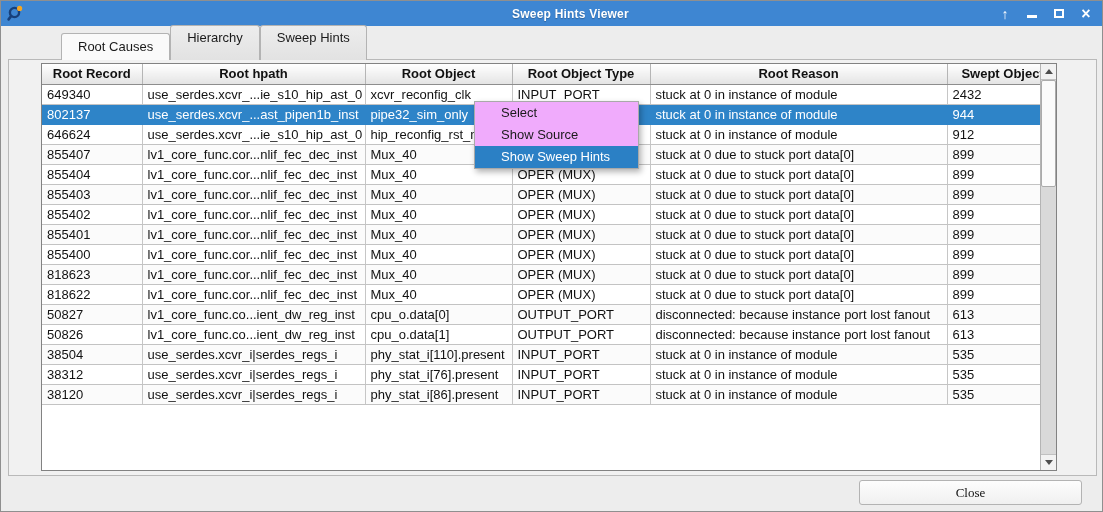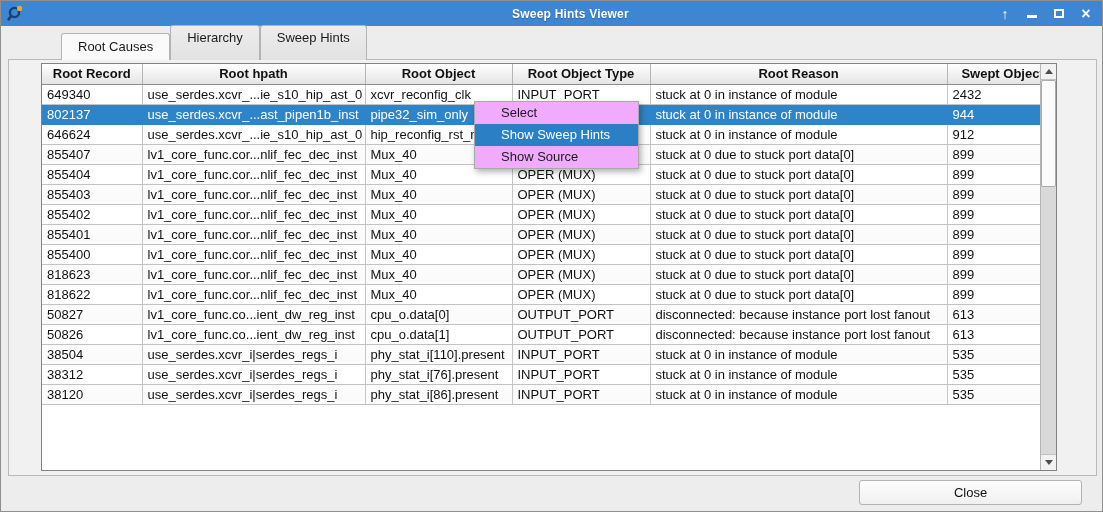--- a/index.html
+++ b/index.html
@@ -60,21 +60,21 @@
 
   
   .context-menu { position:absolute; left:473px; top:100px; width:165px; background:#f0abfc;
     border:1px solid #a9a9a9; box-shadow:2px 3px 6px rgba(0,0,0,.3); z-index:10; font-size:13px; }
   .menu-item { height:22px; line-height:22px; padding-left:26px; color:#1a1a1a; white-space:nowrap; }
   .menu-item.highlighted { background:var(--menu_highlight); color:#fff; }
 
   
   .close-btn { position:absolute; left:858px; top:479px; width:223px; height:25px;
     background:linear-gradient(#fdfdfd,#f0f0f0); border:1px solid #b3b3b3; border-radius:3px;
-    font-size:13px; color:#111; text-align:center; line-height:23px; font-family:Liberation Sans, sans-serif; }
+    font-size:13px; color:#111; text-align:center; line-height:23px; font-family:Liberation Serif, serif; }
 </style>
 </head>
 <body style="--titlebar: #3e86d2; --selection: #2e84c8; --menu_highlight: #2b80c5;">
 
 <div class="window">
 
   <div class="titlebar">
     <svg class="app-icon" viewBox="0 0 18 18">
       <circle cx="8.5" cy="7.5" r="4.6" fill="none" stroke="#17407a" stroke-width="2.4"></circle>
       <line x1="5.2" y1="11" x2="2.6" y2="14.4" stroke="#17407a" stroke-width="2.6" stroke-linecap="round"></line>
@@ -261,19 +261,19 @@
         </div>
       <div class="thumb"></div>
       <div class="scroll-btn down">
           <span class="arr-dn"></span>
         </div>
     </div>
   </div>
 
   <div class="context-menu">
       <div class="menu-item">Select</div>
+      <div class="menu-item">Show Source</div>
       <div class="menu-item highlighted">Show Sweep Hints</div>
-      <div class="menu-item">Show Source</div>
     </div>
 
   <button class="close-btn">Close</button>
 
 </div>
 
 </body></html>

